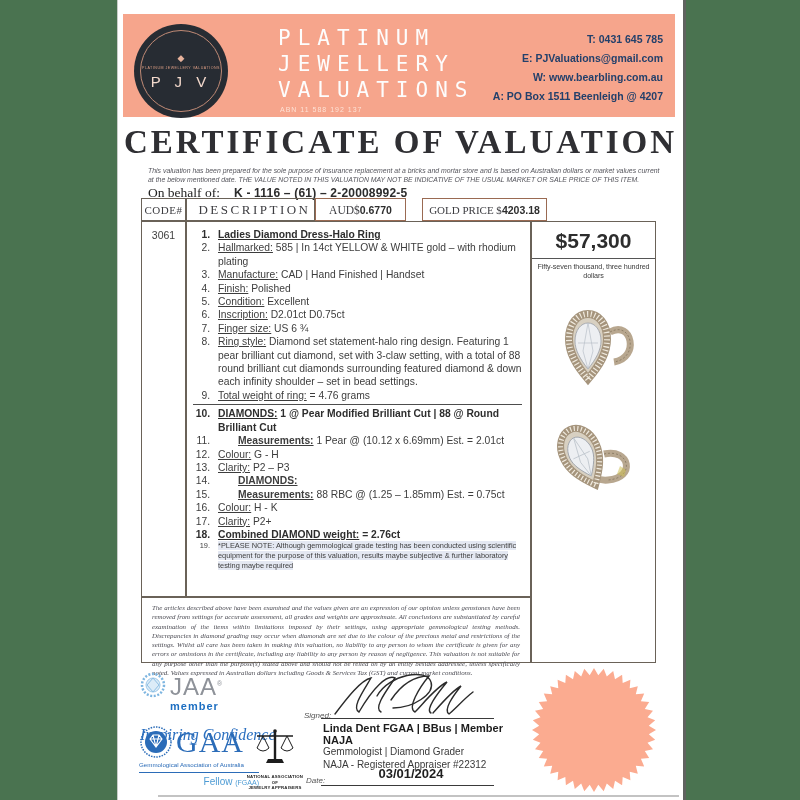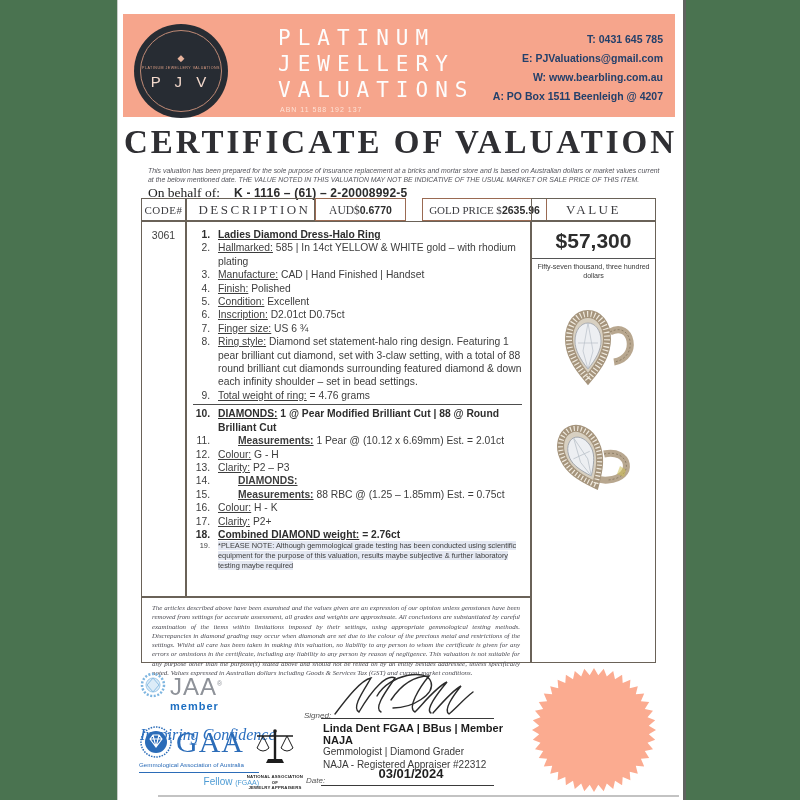--- a/index.html
+++ b/index.html
@@ -140,23 +140,22 @@
 
   <div class="tbl">
     <div class="cell hcell hc-code">CODE#</div>
     <div class="cell hcell hc-desc">DESCRIPTION</div>
     <div class="cell hcell hc-aud">
       <span>AUD$</span>
       <span class="hnum">0.6770</span>
     </div>
     <div class="cell hcell hc-gold">
       <span>GOLD PRICE $</span>
-      <span class="hnum">2635.96</span>
-    </div>
-    <div class="cell hcell hc-value">VALUE</div>
+      <span class="hnum">4203.18</span>
+    </div>
 
     <div class="cell c-code">3061</div>
 
     <div class="cell c-desc">
       <div>
           <div class="li b">
             <span class="num">1.</span>
             <span class="txt"><span class="u">Ladies Diamond Dress-Halo Ring</span></span>
           </div>
           <div class="li">

